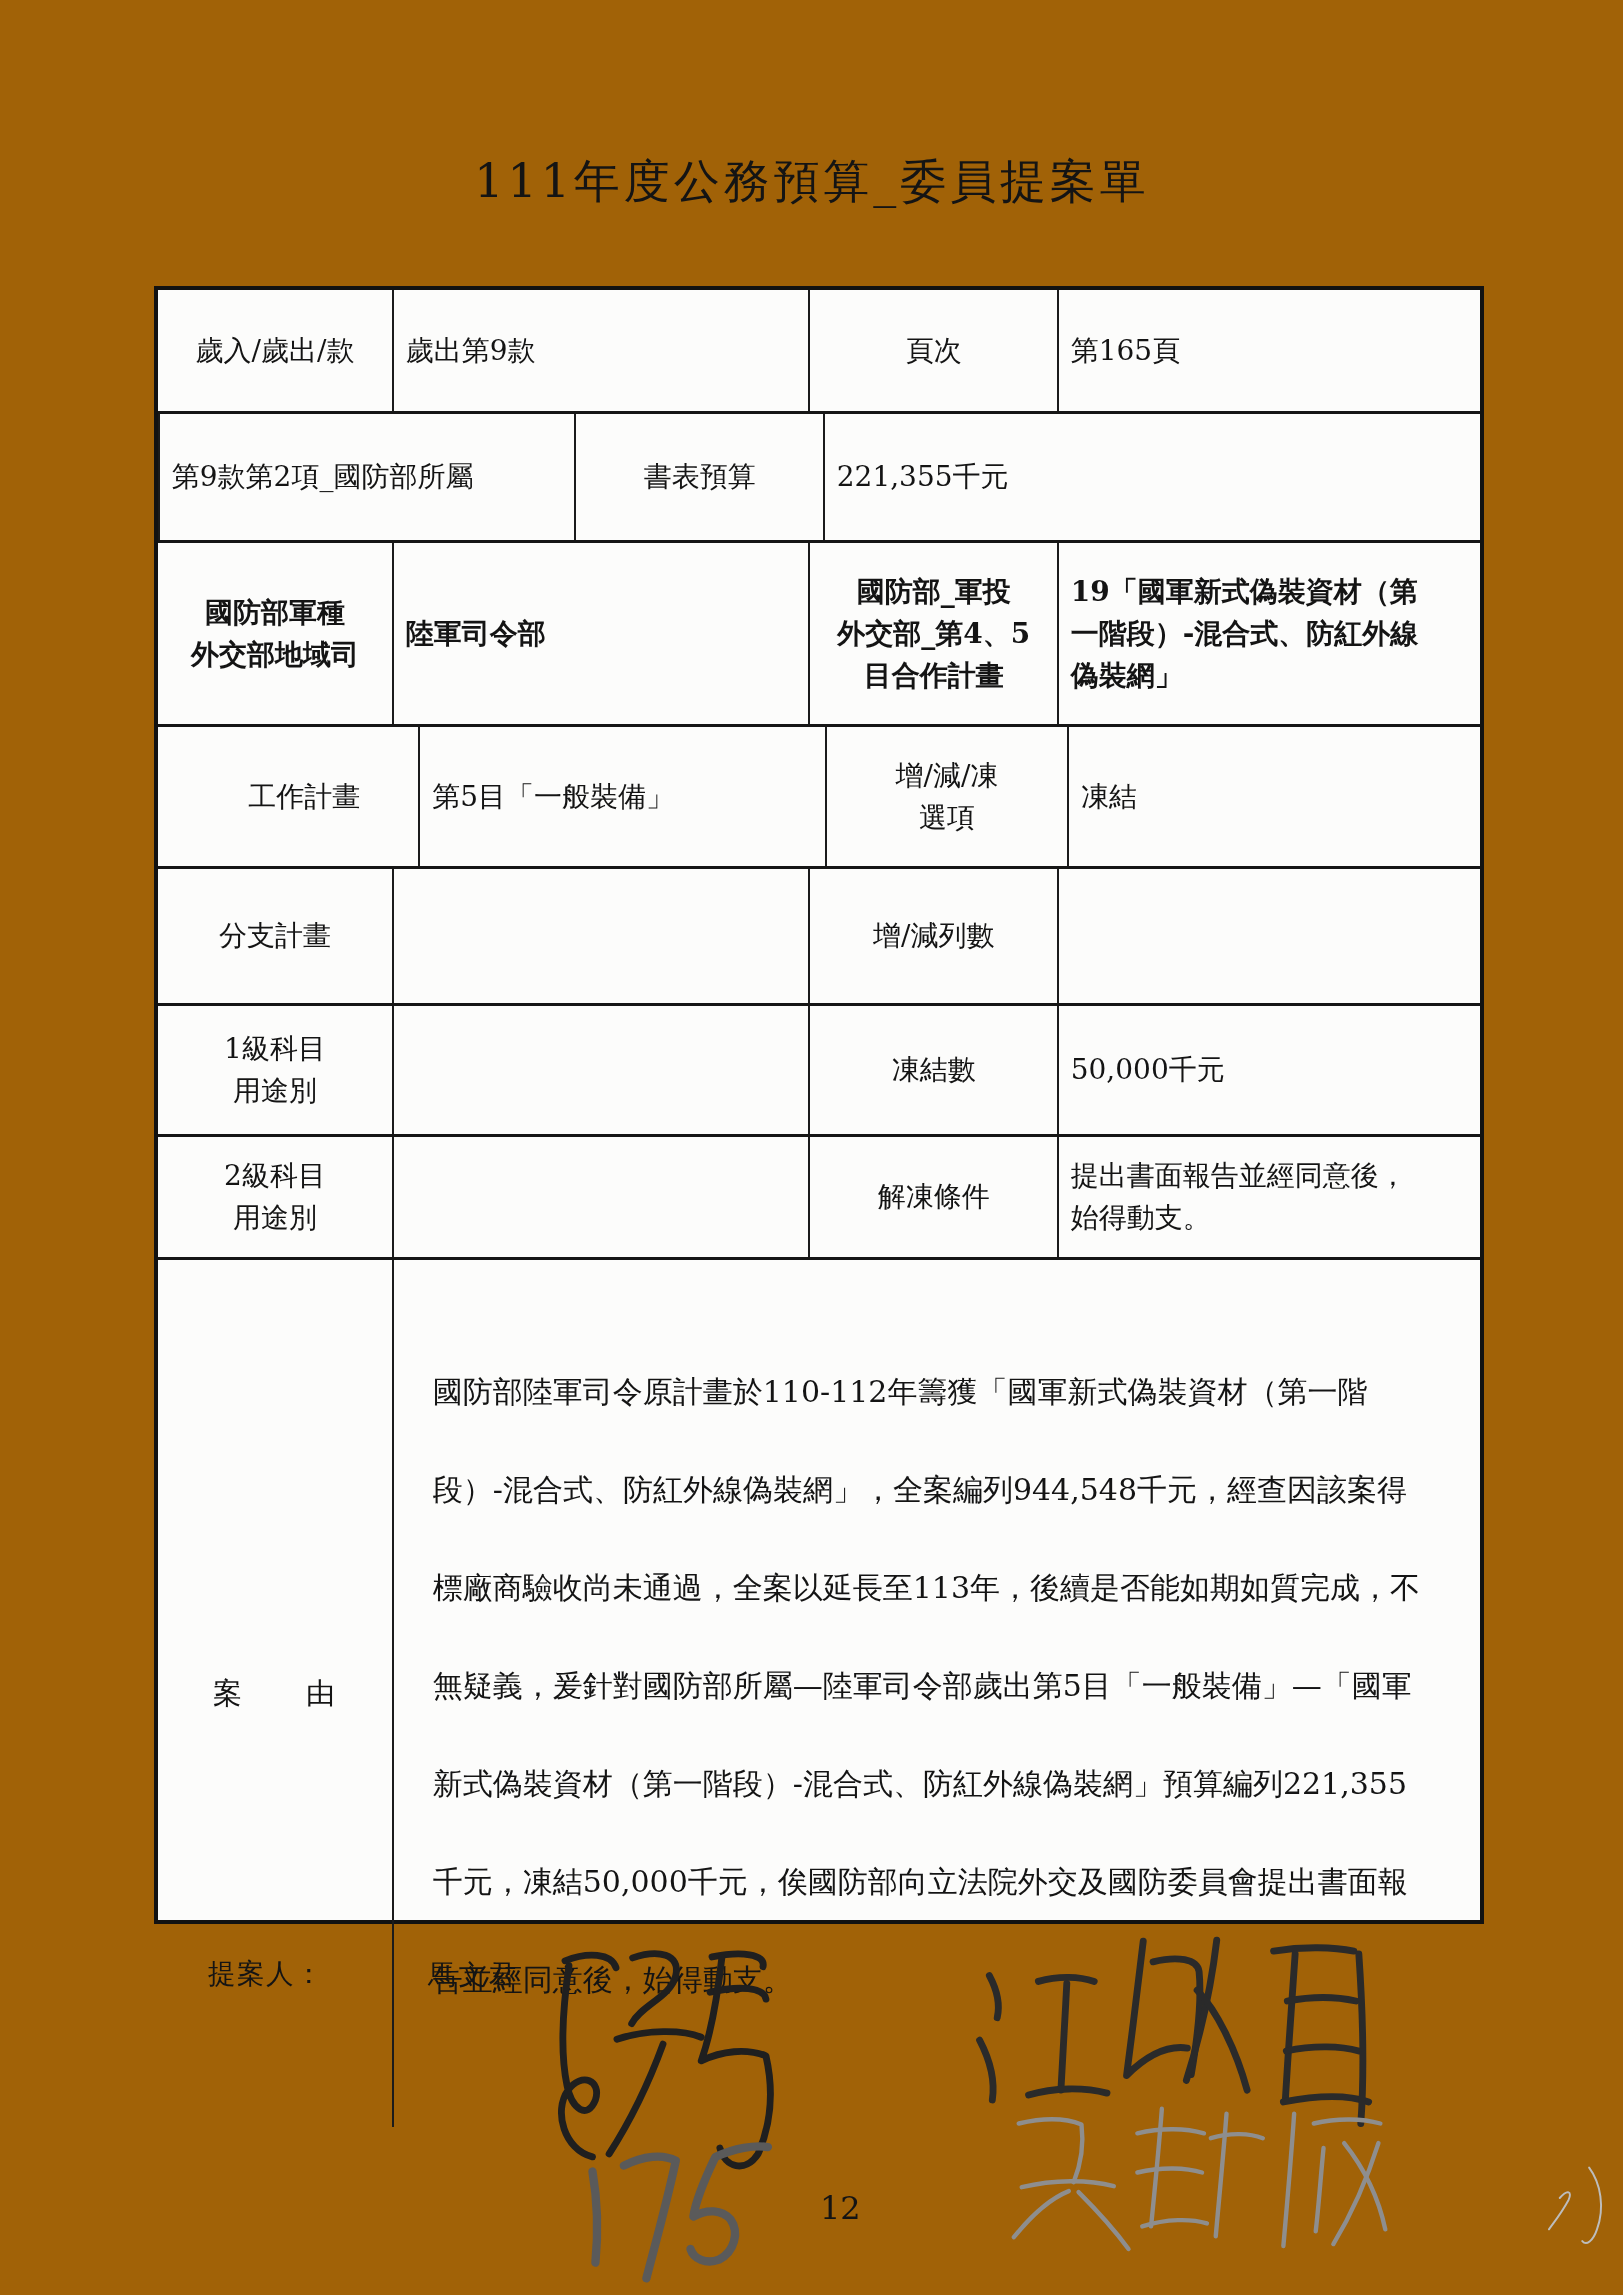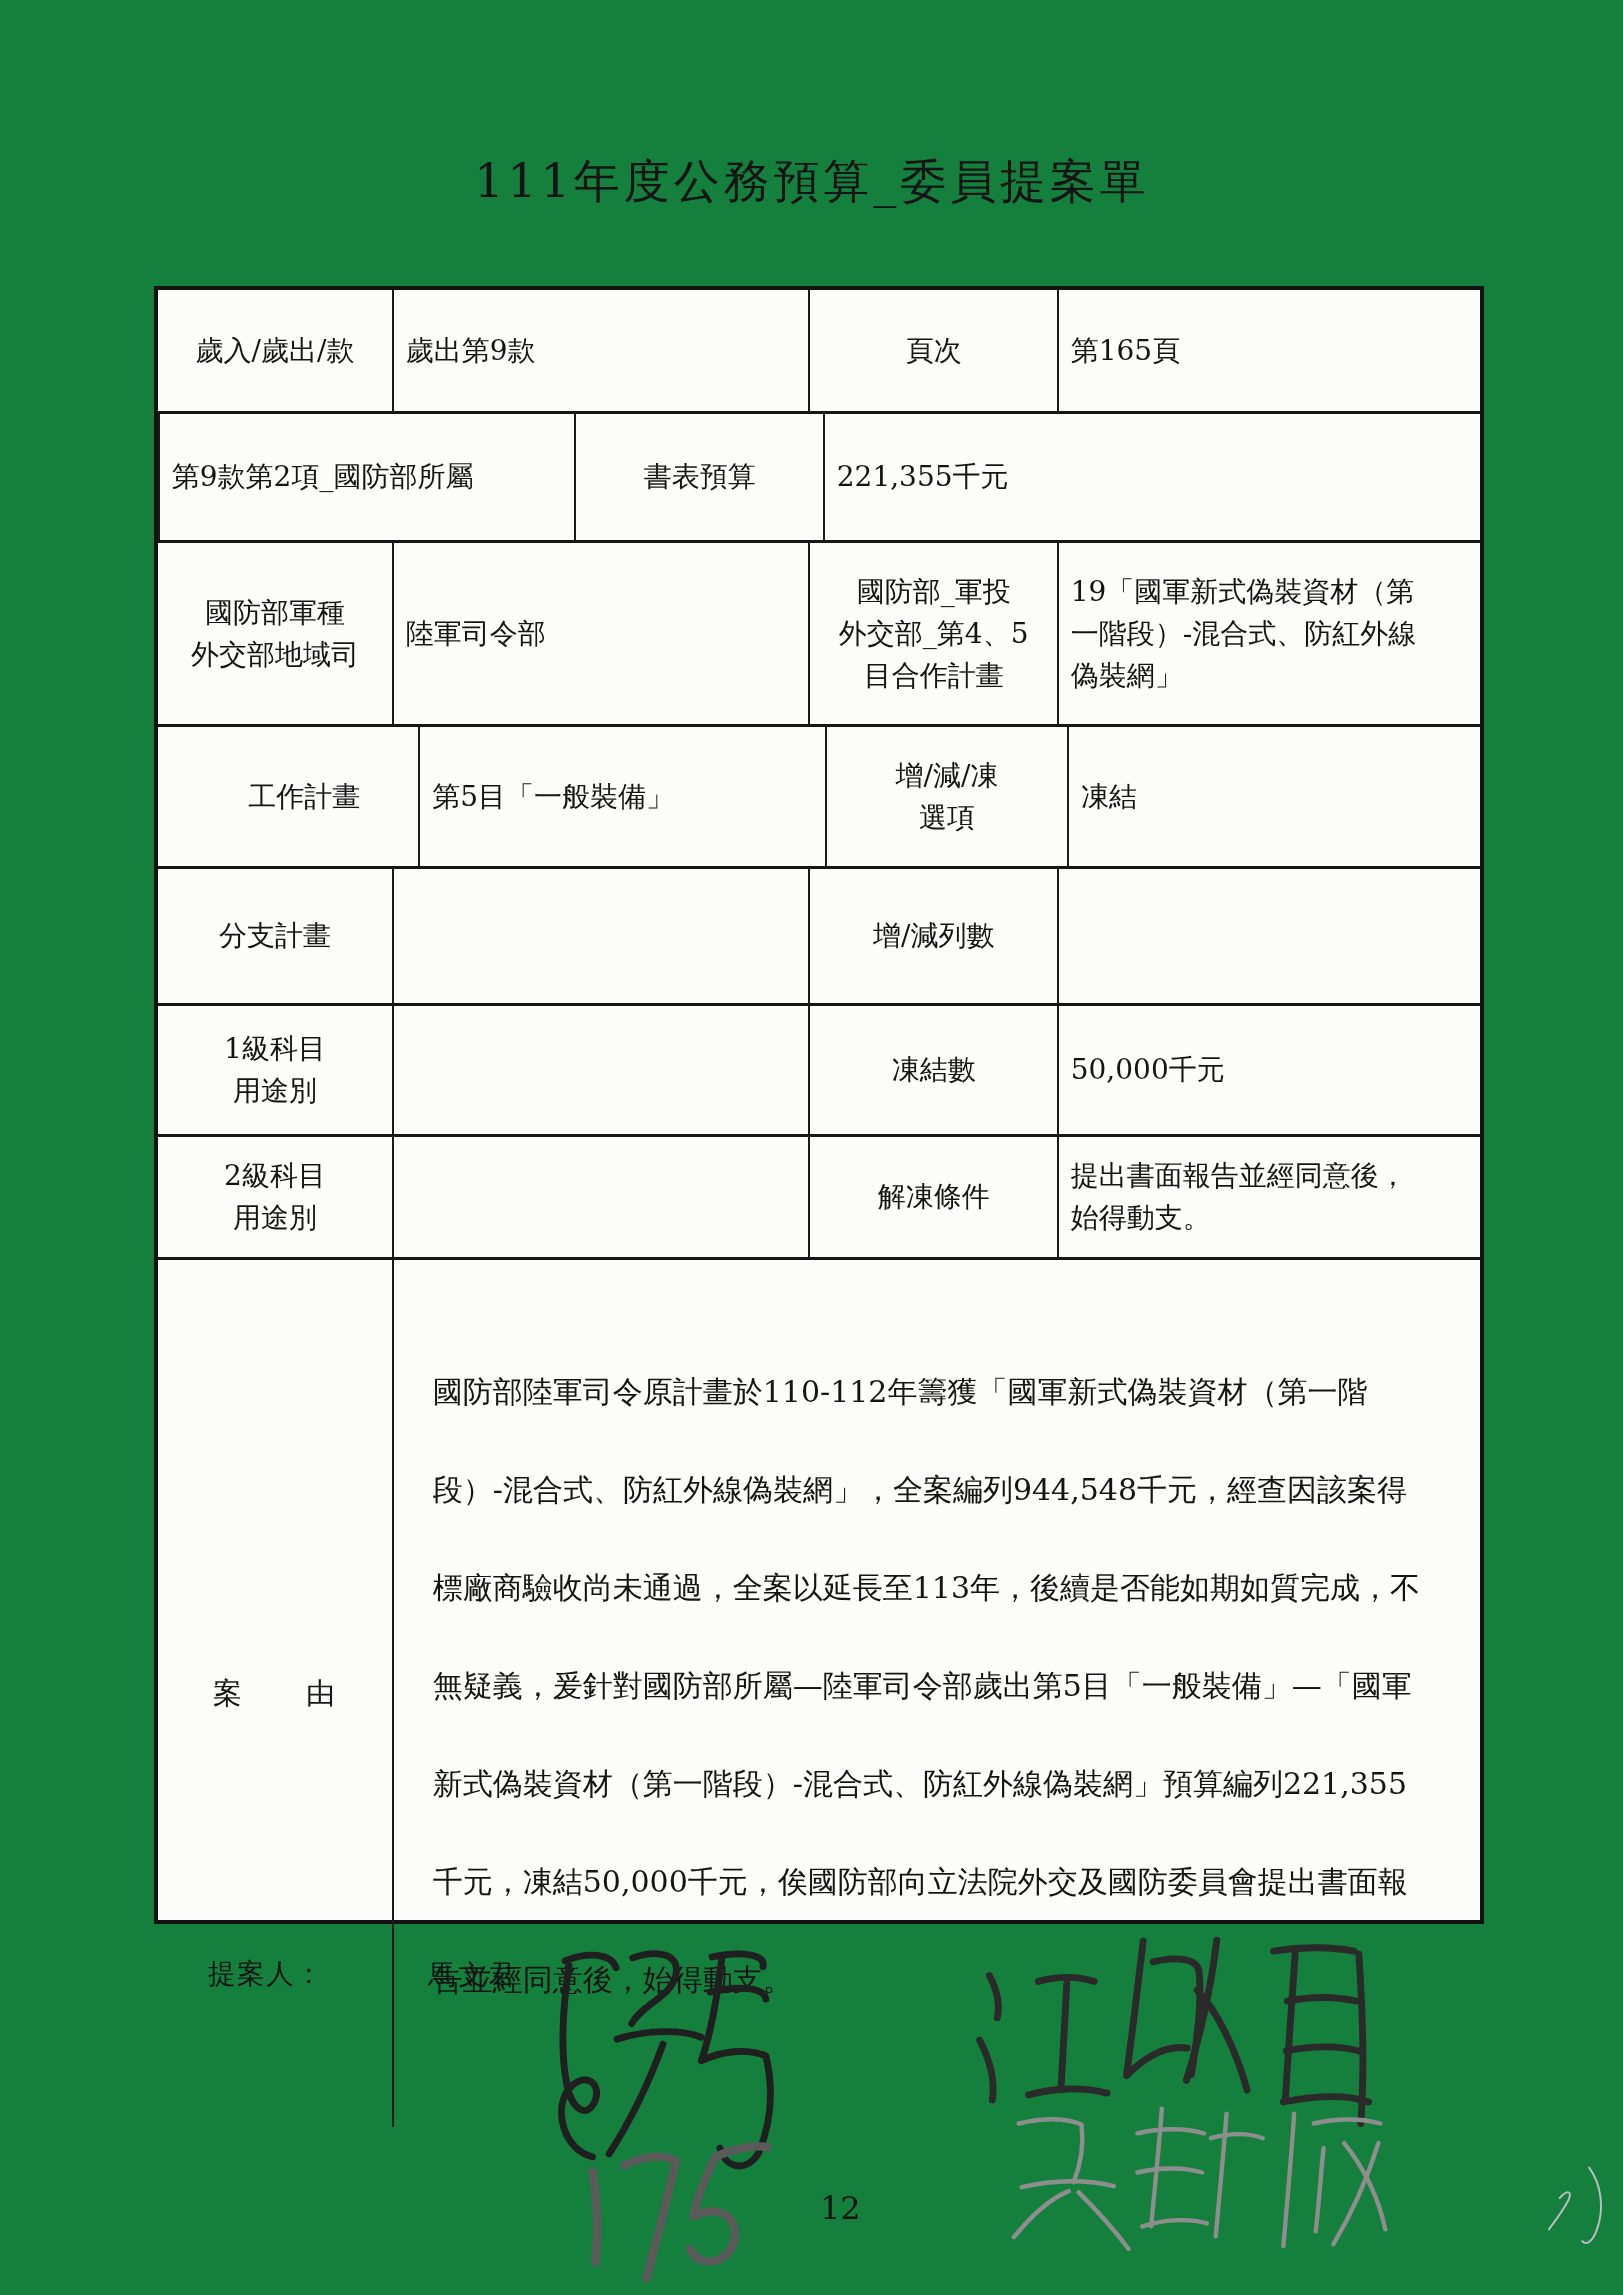--- a/index.html
+++ b/index.html
@@ -1,19 +1,19 @@
 <!DOCTYPE html>
 <html style="font-size:7.8px"><head>
 <meta charset="utf-8">
 <style>
   html,body{margin:0;padding:0;background:#d9d9d9;}
   .page{
     position:relative;
     width:1624px;height:2295px;
-    background:#15803d;
+    background:#a16207;
     font-family:"DejaVu Serif","Liberation Serif",serif;
     color:#141414;
     overflow:hidden;
   }
   .title{
     position:absolute;left:0;top:151px;width:100%;
     text-align:center;font-size:46px;letter-spacing:3.9px;
     font-weight:400;
   }
   .doc-table{
@@ -21,21 +21,21 @@
     width:1330px;height:1638px;
     border:4.4px solid #121212;
     box-sizing:border-box;
     display:flex;flex-direction:column;
     background:#fcfcfb;
   }
   .trow{display:flex;box-sizing:border-box;border-top:3.4px solid #161616;}
   .trow.first{border-top:none;border-radius:18px;}
   .r1{flex:0 0 121px;}
   .r2{flex:0 0 129px;}
-  .r3{flex:0 0 184px;}
+  .r3{flex:0 0 184px;font-weight:bold;}
   .r4{flex:0 0 142px;padding-left:32px;}
   .r5{flex:0 0 137px;}
   .r6{flex:0 0 131px;}
   .r7{flex:0 0 123px;}
   .rcase{flex:1 1 auto;}
   .tcell{
     box-sizing:border-box;
     border-left:2px solid #1b1b1b;
     display:flex;align-items:center;
     font-size:28px;line-height:1.5;

